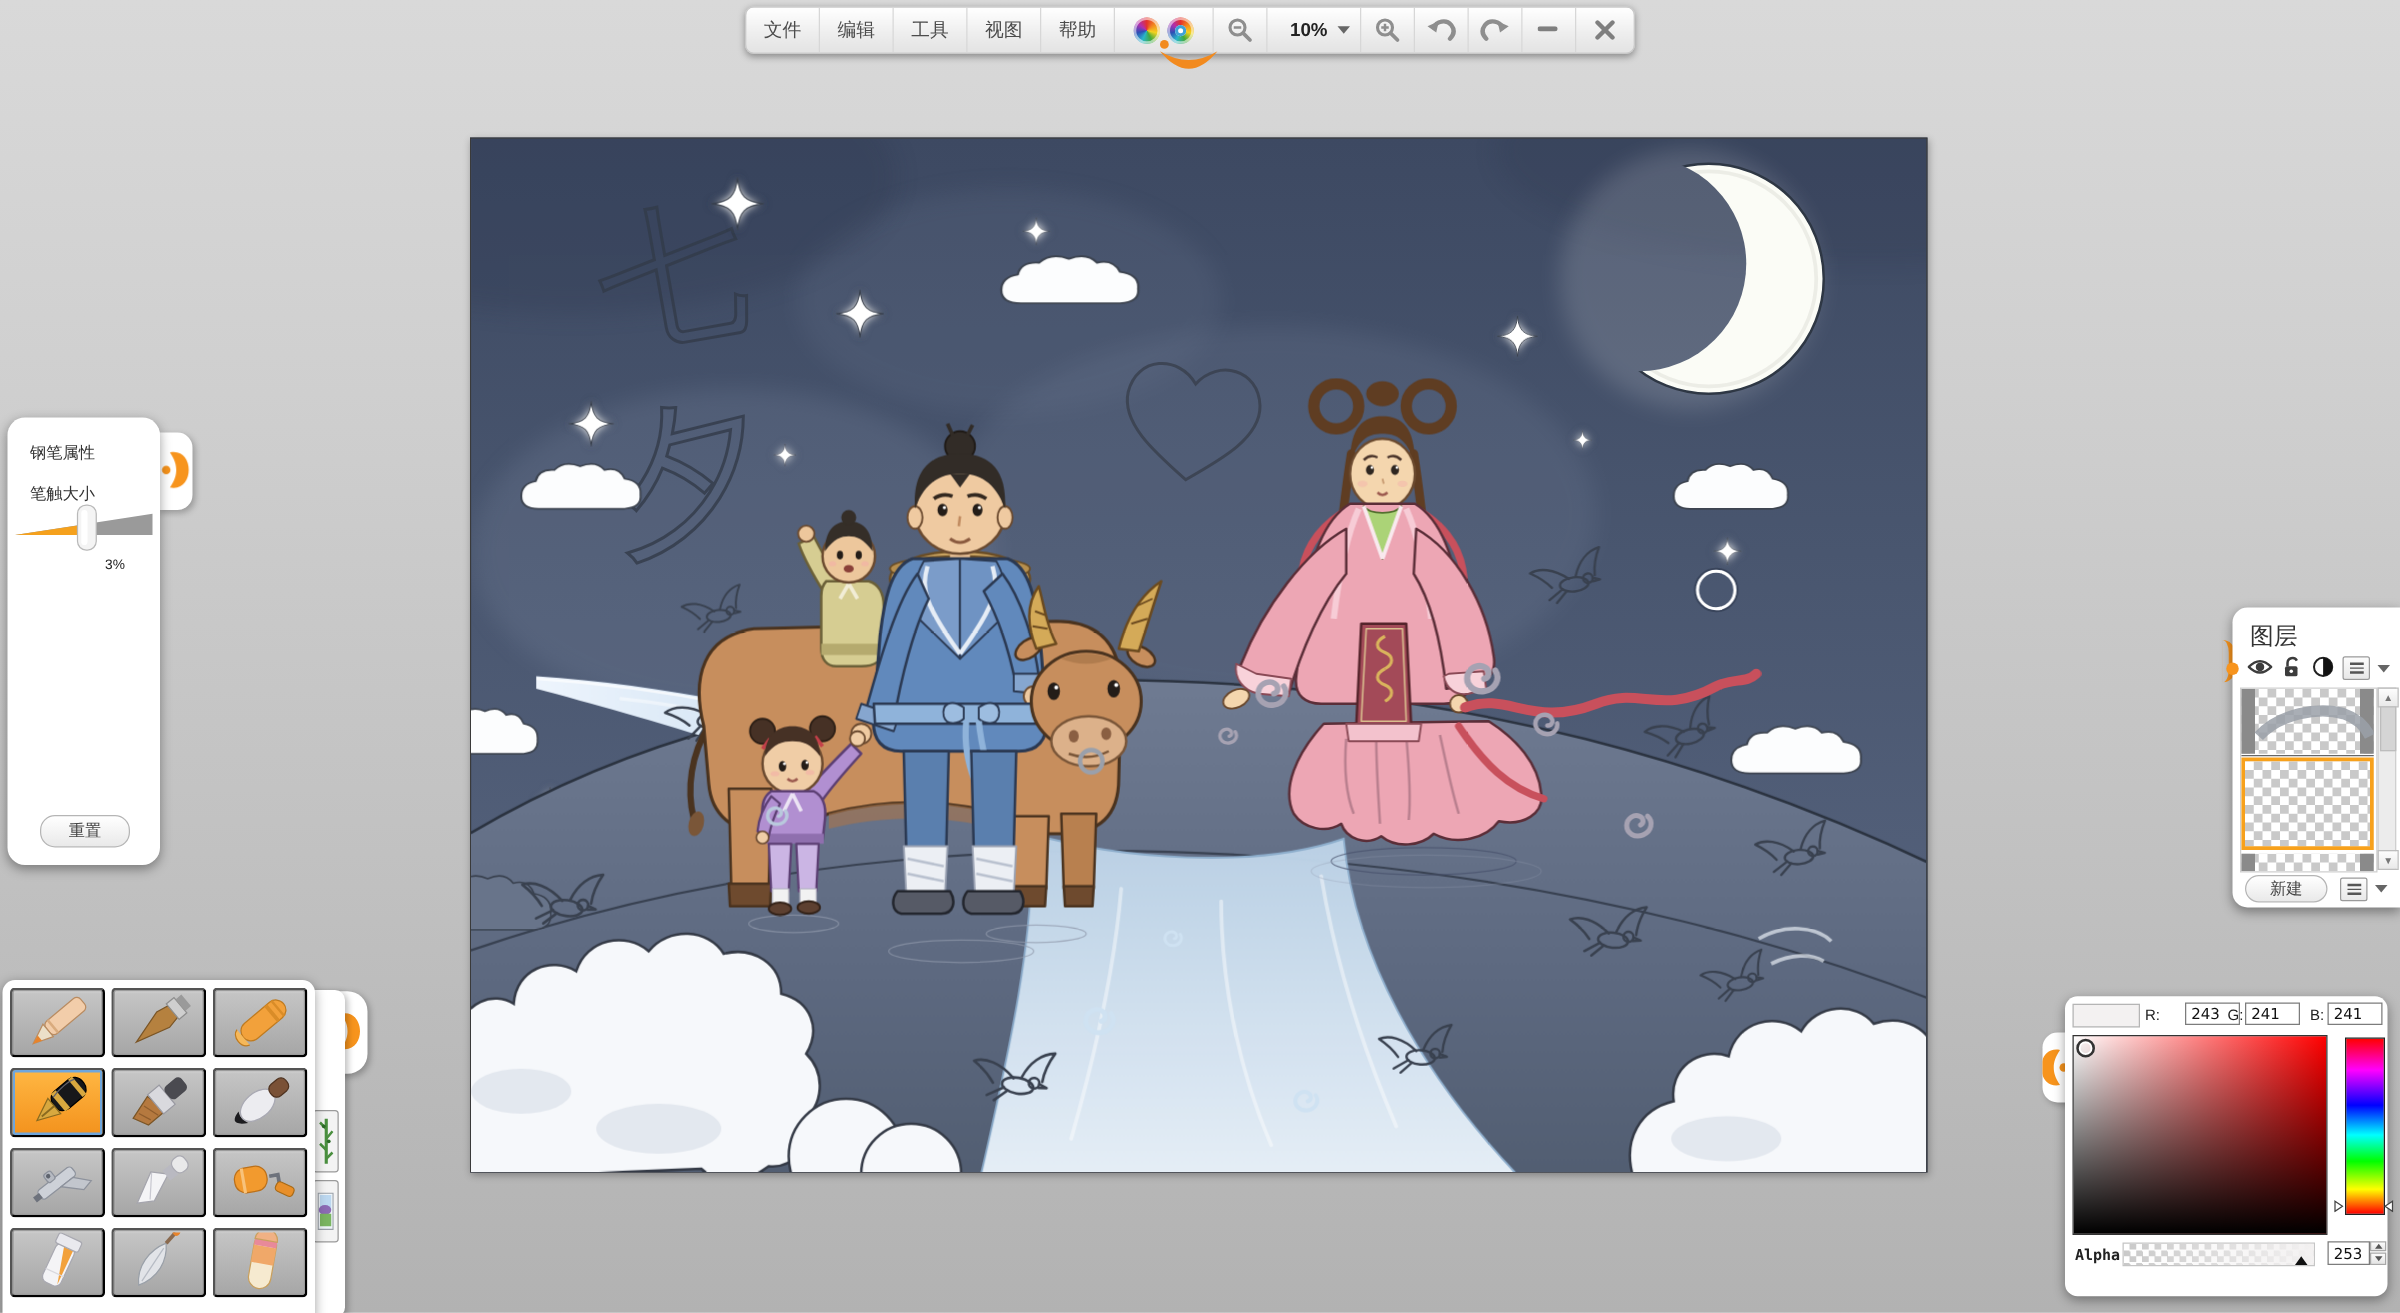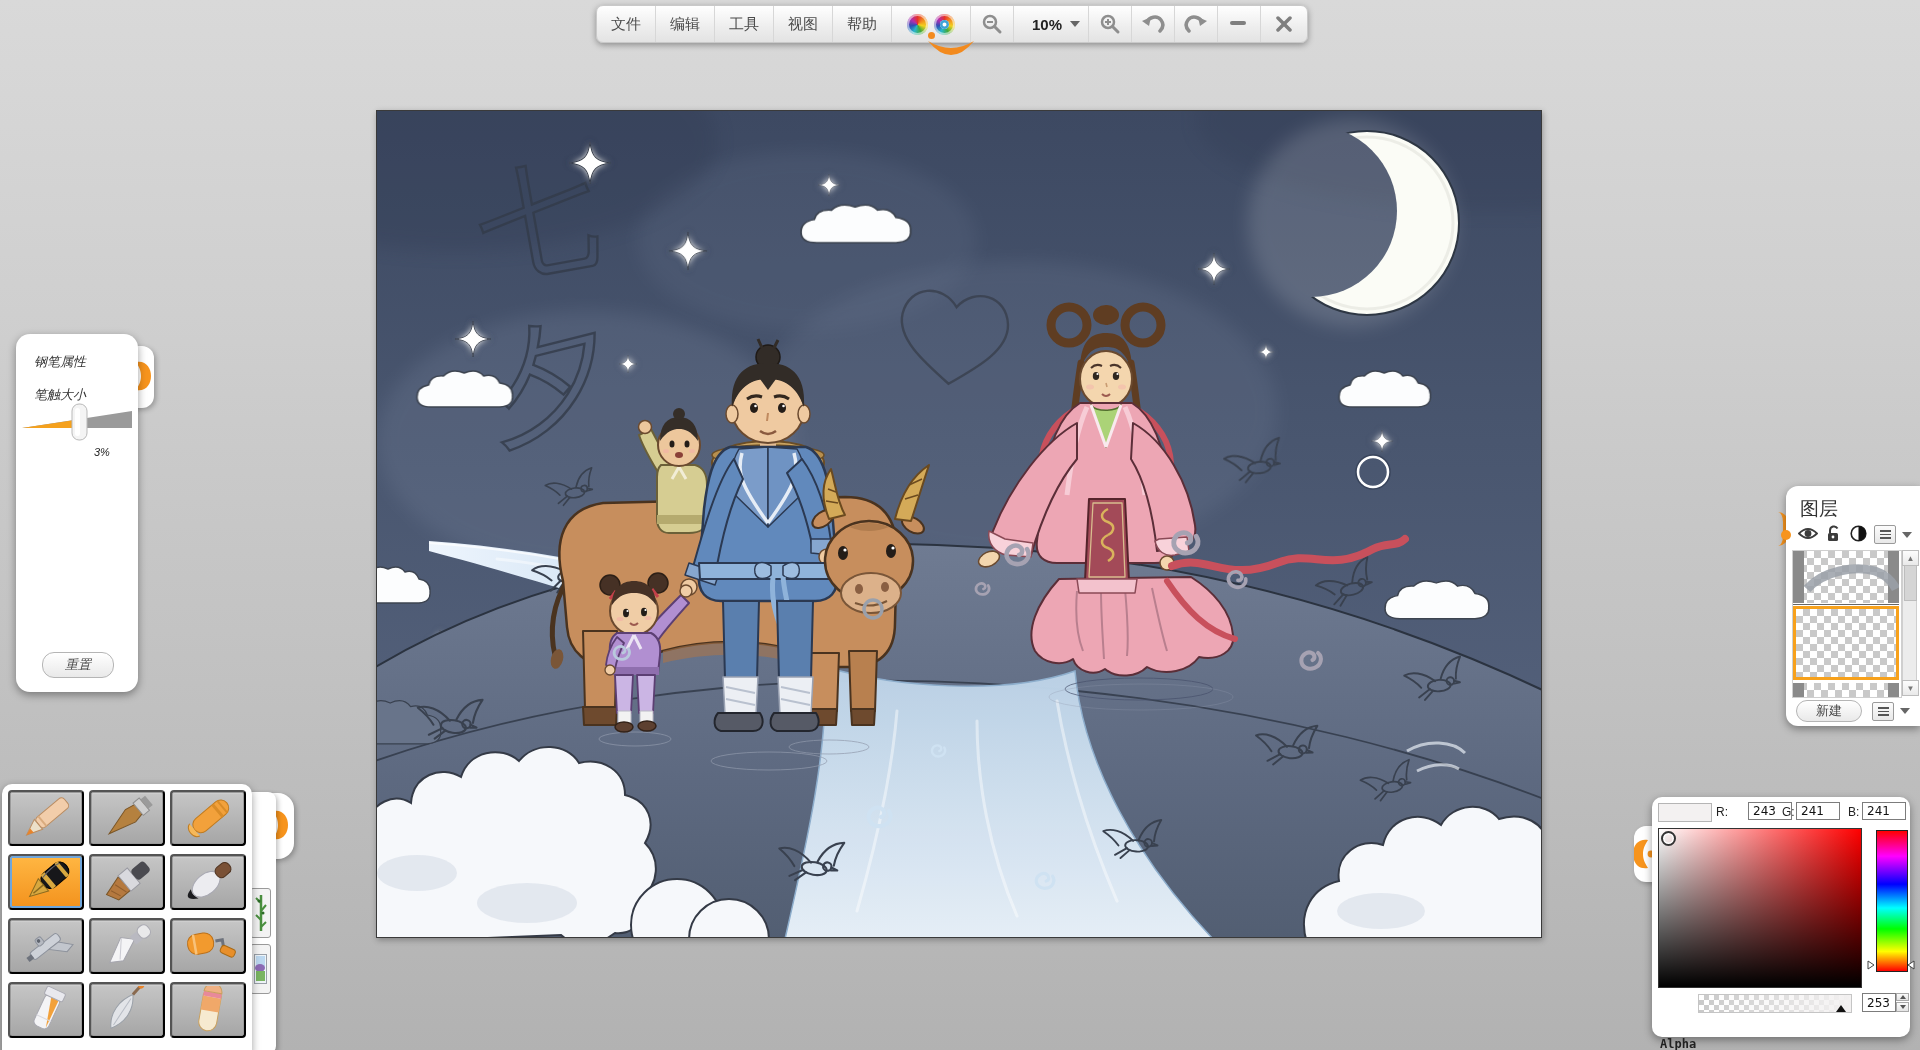--- a/index.html
+++ b/index.html
@@ -474,21 +474,21 @@
   <svg class="abs m-mouth" width="52" height="26">
     <path d="M3,2 Q26,30 49,2 Q26,16 3,2 Z" fill="#f28a1e"></path>
   </svg>
 
   <div class="abs ear-tab" style="left:126px;top:346px;width:28px;height:62px;border-radius:0 12px 12px 0;">
     <svg width="26" height="60" style="position:absolute;left:2px;top:14px;">
       <path d="M8,2 C18,0 23,8 23,16 C23,24 18,32 8,30 C12,24 13,20 13,16 C13,12 12,8 8,2 Z" fill="#f7941d"></path>
       <circle cx="5" cy="16" r="3.4" fill="#f7941d"></circle>
     </svg>
   </div>
-  <div class="abs panel" style="left:16px;top:334px;width:122px;height:358px;font-style:italic;">
+  <div class="abs panel" style="left:6px;top:334px;width:122px;height:358px;">
     <div class="abs pp-title" style="left:18px;top:19px;">钢笔属性</div>
     <div class="abs pp-title" style="left:18px;top:52px;text-align:center;">笔触大小</div>
     <div class="abs" style="left:4px;top:68px;width:114px;height:44px;">
       <svg width="114" height="44">
         <polygon points="2,26 112,9 112,26" fill="#9a9a9a"></polygon>
         <polygon points="2,26 60,17.2 60,26" fill="#f5a11d"></polygon>
         <rect x="52" y="2" width="15" height="36" rx="7" fill="#f4f4f4" stroke="#b9b9b9"></rect>
         <rect x="55" y="6" width="5" height="28" rx="2.5" fill="#ffffff"></rect>
       </svg>
     </div>
@@ -736,21 +736,21 @@
 
     <div class="abs" style="left:224px;top:33px;width:30px;height:140px;border:1px solid #222;
                 background:linear-gradient(to bottom,#ff0000 0%,#ff00ff 18%,#0000ff 38%,#00ffff 55%,#00ff00 70%,#ffff00 86%,#ff0000 100%);"></div>
     <svg class="abs" style="left:215px;top:163px;" width="8" height="10">
       <polygon points="1,1 7,5 1,9" fill="#fff" stroke="#444"></polygon>
     </svg>
     <svg class="abs" style="left:255px;top:163px;" width="8" height="10">
       <polygon points="7,1 1,5 7,9" fill="#fff" stroke="#444"></polygon>
     </svg>
 
-    <span class="abs ci-label mono" style="left:8px;top:200px;font-weight:bold;margin-top:40px;">Alpha</span>
+    <span class="abs ci-label mono" style="left:8px;top:200px;font-weight:bold;">Alpha</span>
     <div class="abs checker small" style="left:46px;top:197px;width:152px;height:17px;border:1px solid #c5c5c5;">
       <div class="abs" style="left:0;top:0;width:152px;height:17px;background:linear-gradient(to right, rgba(243,241,241,0), rgba(243,241,241,1));"></div>
       <div class="abs" style="left:137px;top:10px;width:0;height:0;border-left:5px solid transparent;border-right:5px solid transparent;border-bottom:7px solid #111;"></div>
     </div>
     <div class="abs" style="left:210px;top:196px;width:48px;height:19px;">
       <input class="ci-input" style="width: 34px; height: 19px; position: absolute; left: 0px; top: 0px;" value="253">
       <div class="spin" style="position:absolute;left:34px;top:0;">
           <div class="tri-up"></div>
         </div>
       <div class="spin" style="position:absolute;left:34px;top:9px;height:10px;">

